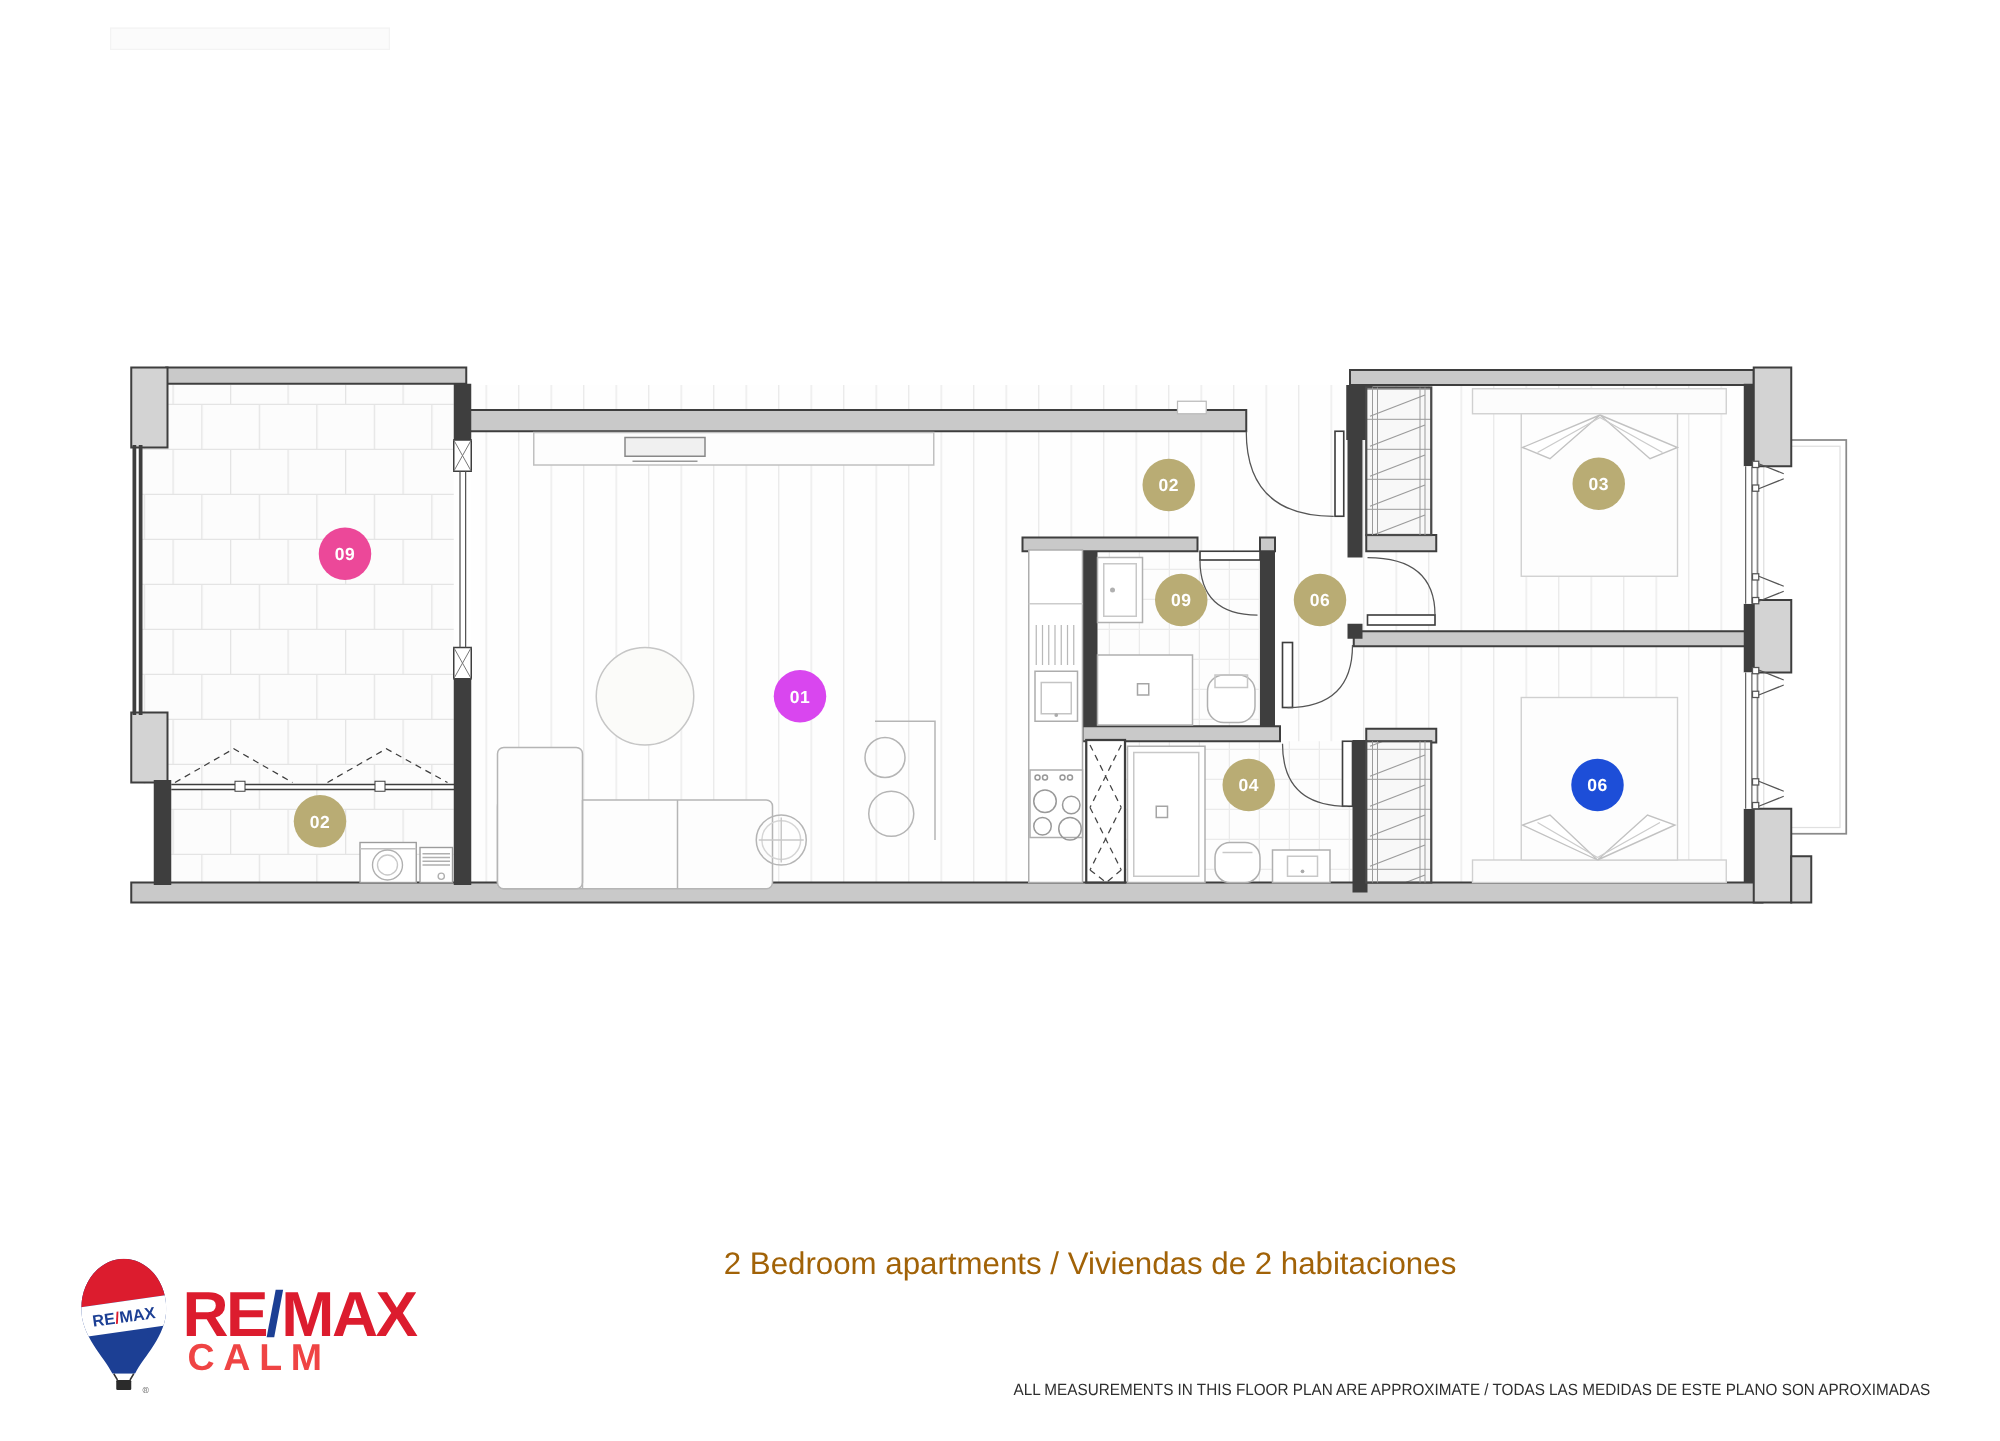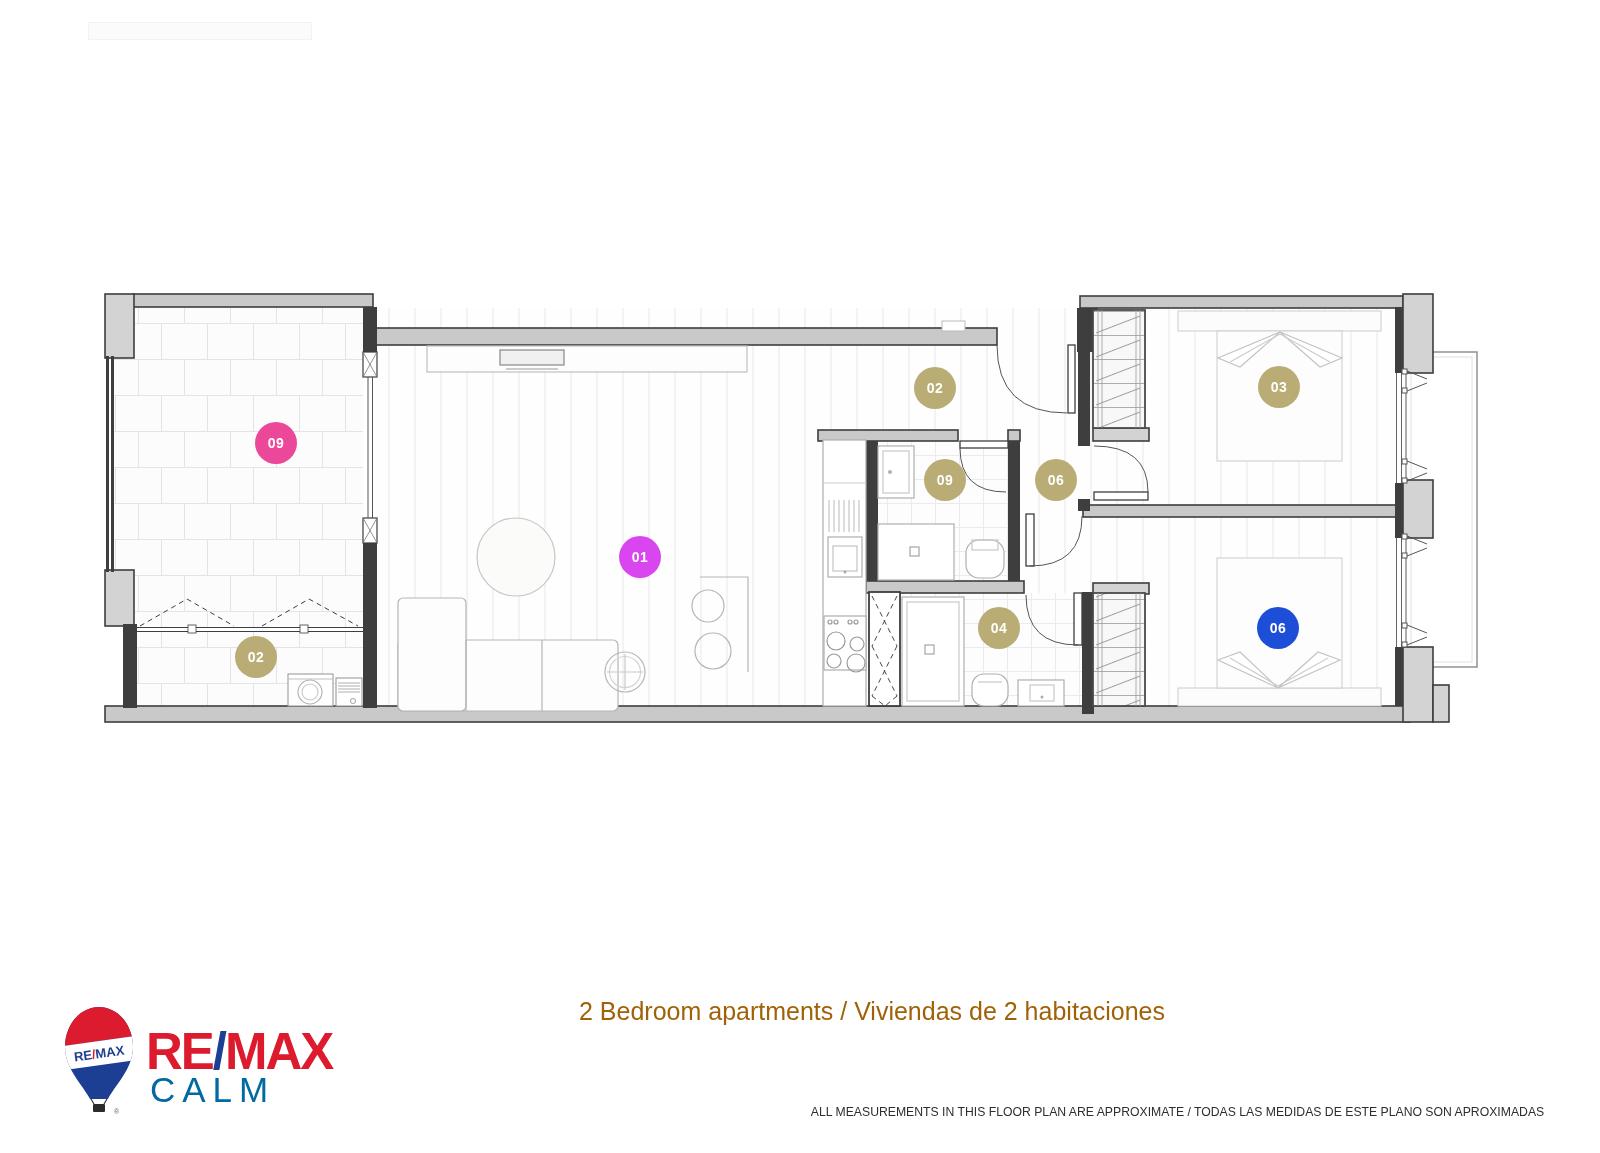--- a/index.html
+++ b/index.html
@@ -12,21 +12,21 @@
           letter-spacing:.5px;z-index:5;}
   .title{position:absolute;left:872px;top:997px;transform:translateX(-50%);white-space:nowrap;
          font-size:25px;color:#a16207;}
   .disclaimer{position:absolute;right:56px;top:1104px;white-space:nowrap;font-size:13px;color:#2e2e2e;
               transform:scaleX(.94);transform-origin:100% 50%;}
   .logo{position:absolute;left:58px;top:1000px;width:380px;height:120px;}
   .balloon{position:absolute;left:0;top:5px;}
   .wordmark{position:absolute;left:88px;top:26px;font-size:51px;font-weight:bold;letter-spacing:-2px;
             line-height:1;color:#dc1c2e;white-space:nowrap;}
   .wordmark .slash{color:#1c3f94;}
-  .office{position:absolute;left:92px;top:70px;font-size:35px;font-weight:normal;letter-spacing:7px;color:#0369a1;}
+  .office{position:absolute;left:92px;top:70px;font-size:30px;font-weight:bold;letter-spacing:7px;color:#ef4444;}
 </style>
 </head>
 <body>
 
 <div class="canvas">
 
   <div class="artifact"></div>
 
   <svg class="plan-svg" width="1600" height="1153" viewBox="0 0 1600 1153">
     <defs>

